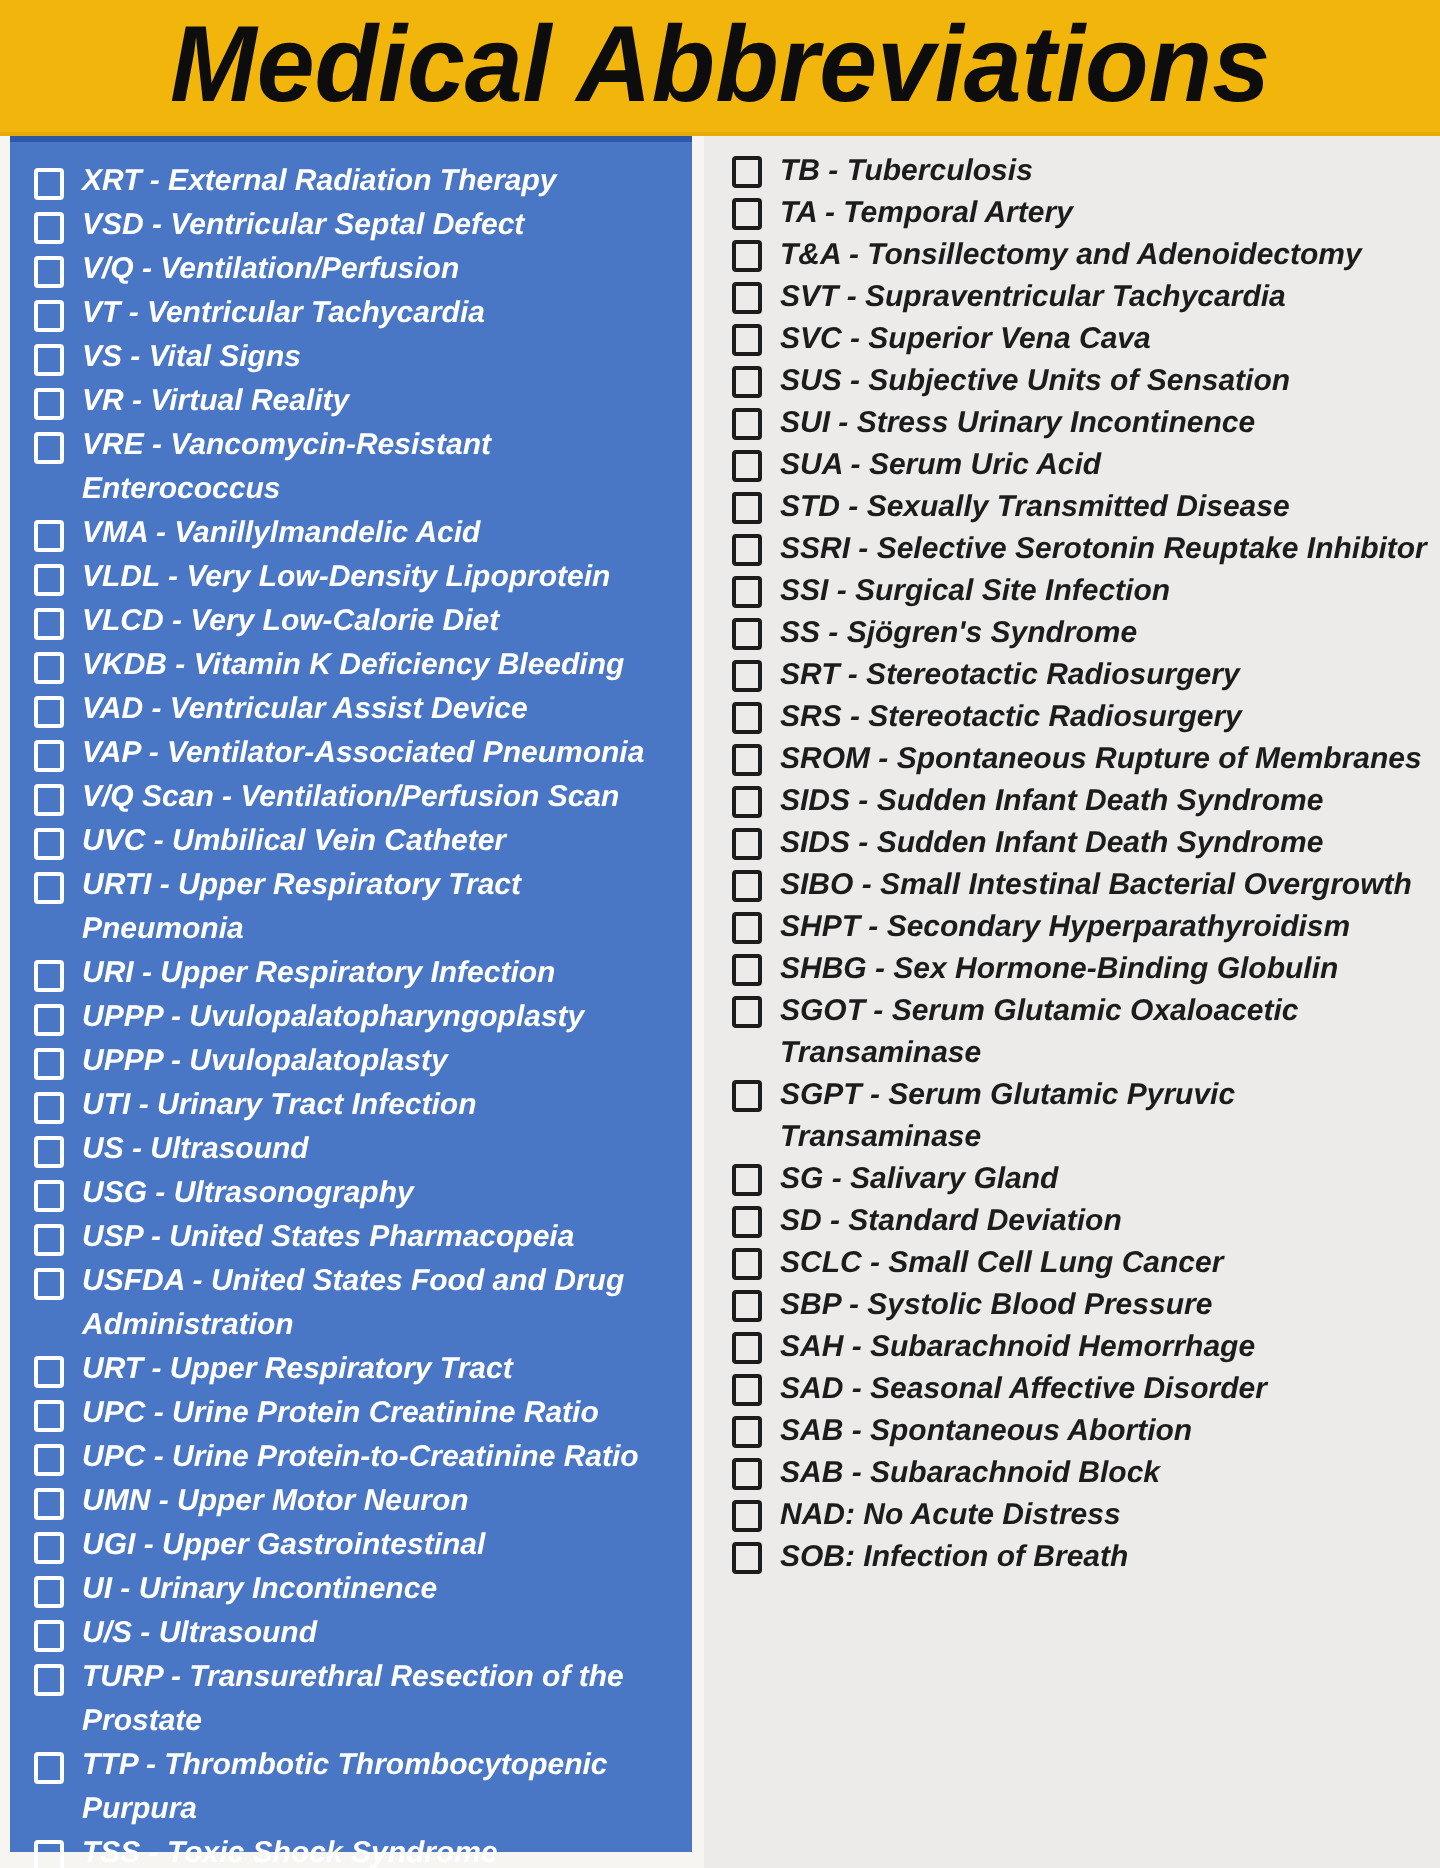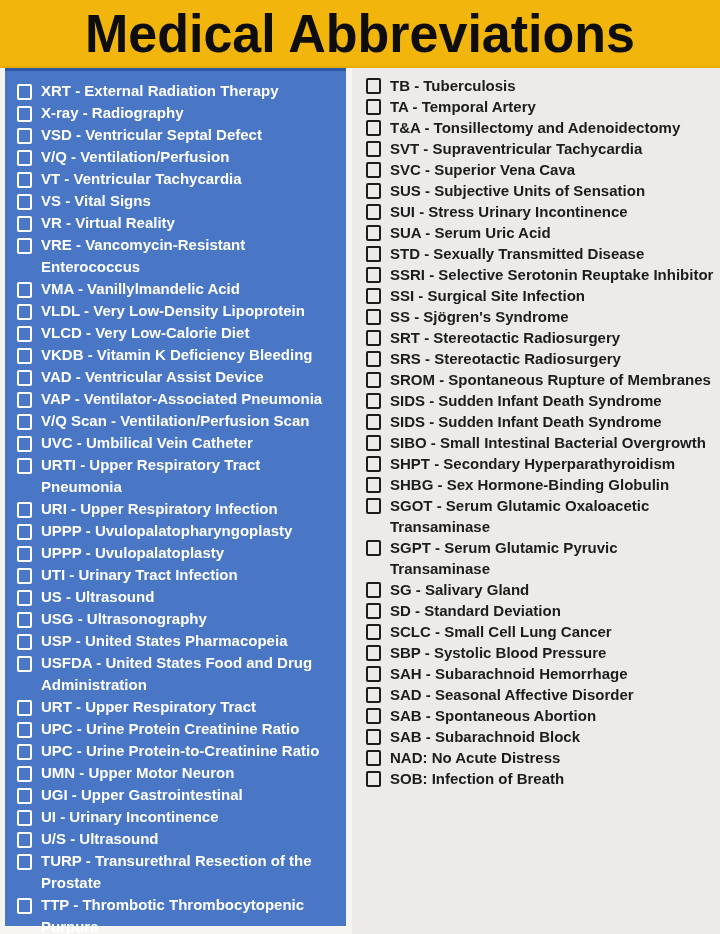--- a/index.html
+++ b/index.html
@@ -2,21 +2,21 @@
 <html><head>
 <meta charset="utf-8">
 <style>
   html, body { margin: 0; padding: 0; }
   body {
     width: 720px; height: 934px;
     background: #f2b50c;
     font-family: "Liberation Sans", sans-serif;
     overflow: hidden;
   }
-  .sheet { width: 720px; height: 934px; position: relative; }
+  .sheet { width: 720px; height: 934px; position: relative; font-style: italic; }
 
   
   .header {
     height: 66px;
     background: #f2b50c;
     display: flex; align-items: center; justify-content: center;
     border-bottom: 2px solid #e5ac08;
   }
   .header h1 {
     margin: 0;
@@ -84,21 +84,20 @@
 
   <div class="header">
     <h1>Medical Abbreviations</h1>
   </div>
 
   <div class="content">
 
     <div class="panel panel-left">
       <ul class="abbr-list">
           <li><span class="checkbox"></span><span>XRT - External Radiation Therapy</span></li>
-          <li><span class="checkbox"></span><span>X-ray - Radiography</span></li>
           <li><span class="checkbox"></span><span>VSD - Ventricular Septal Defect</span></li>
           <li><span class="checkbox"></span><span>V/Q - Ventilation/Perfusion</span></li>
           <li><span class="checkbox"></span><span>VT - Ventricular Tachycardia</span></li>
           <li><span class="checkbox"></span><span>VS - Vital Signs</span></li>
           <li><span class="checkbox"></span><span>VR - Virtual Reality</span></li>
           <li><span class="checkbox"></span><span>VRE - Vancomycin-Resistant Enterococcus</span></li>
           <li><span class="checkbox"></span><span>VMA - Vanillylmandelic Acid</span></li>
           <li><span class="checkbox"></span><span>VLDL - Very Low-Density Lipoprotein</span></li>
           <li><span class="checkbox"></span><span>VLCD - Very Low-Calorie Diet</span></li>
           <li><span class="checkbox"></span><span>VKDB - Vitamin K Deficiency Bleeding</span></li>

